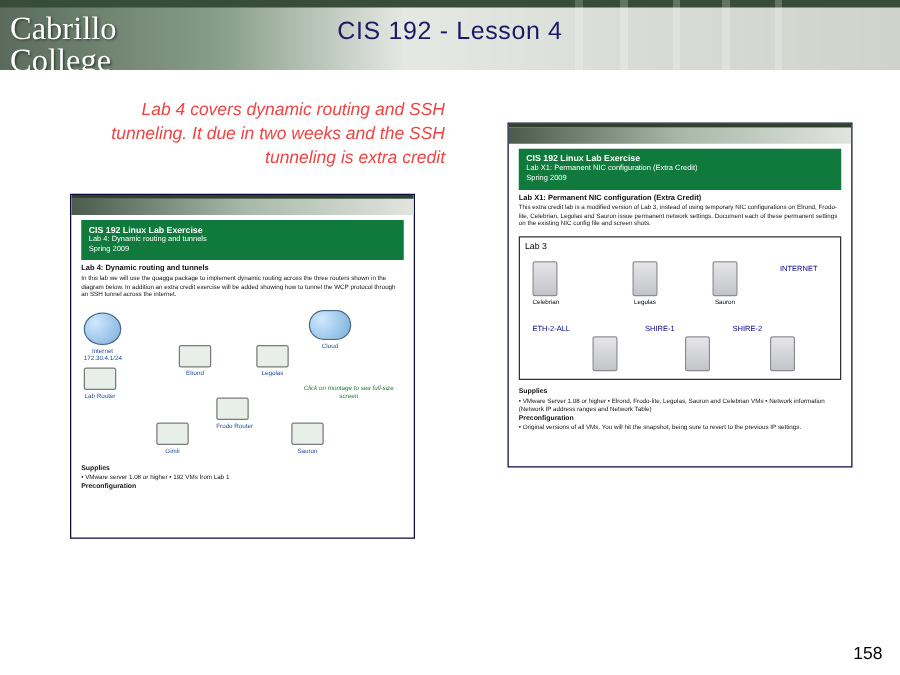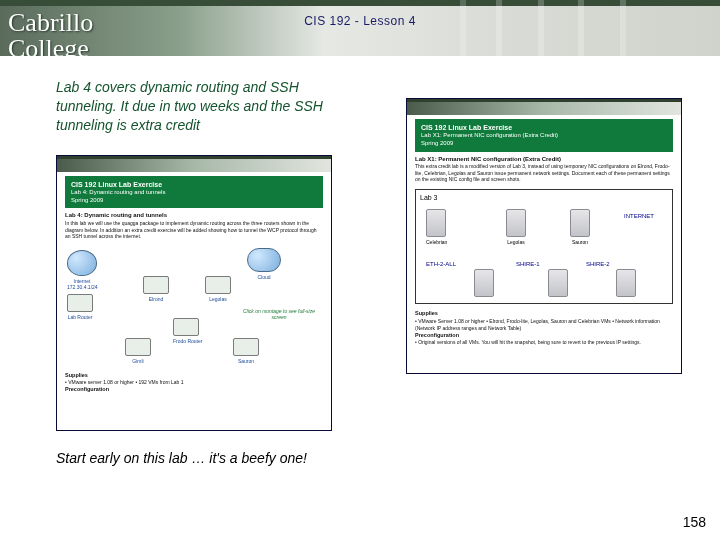--- a/index.html
+++ b/index.html
@@ -4,36 +4,36 @@
 <style>
   * { margin: 0; padding: 0; box-sizing: border-box; }
   html, body { width: 720px; height: 540px; font-family: Verdana, Geneva, sans-serif; background: #fff; color: #000; }
   .slide { position: relative; width: 720px; height: 540px; }
 
   
   .banner { position: relative; width: 100%; height: 56px; background: linear-gradient(90deg, #5a6b5b 0%, #8aa08b 25%, #e6e8e4 45%, #d9dcd6 70%, #cfd3cc 100%); overflow: hidden; }
   .banner::before { content:""; position:absolute; left:0; top:0; right:0; height:6px; background:#374d38; }
   .banner-logo { position:absolute; left:8px; top:10px; width:170px; height:38px; }
   .banner-logo .script { font-family: "Brush Script MT", cursive; font-size:26px; color:#fefefe; line-height:1; text-shadow:1px 1px 2px #2a3a2a; }
-  .banner-title { position:absolute; left:0; right:0; top:14px; text-align:center; font-size:12px; color:#1a1a66; letter-spacing:0.5px; }
+  .banner-title { position:absolute; left:0; right:0; top:14px; text-align:center; font-size:20px; color:#1a1a66; letter-spacing:0.5px; }
   .columns-bg { position:absolute; left:460px; top:0; right:0; height:56px; background:
      linear-gradient(90deg, rgba(255,255,255,0.18) 0 6px, transparent 6px 36px,
        rgba(255,255,255,0.22) 36px 42px, transparent 42px 78px,
        rgba(255,255,255,0.22) 78px 84px, transparent 84px 118px,
        rgba(255,255,255,0.22) 118px 124px, transparent 124px 160px,
        rgba(255,255,255,0.22) 160px 166px, transparent 166px 200px);
   }
 
   
   .body { position:relative; width:100%; height:calc(100% - 56px); }
   .col { position:absolute; top:22px; width:300px; }
   .col.left  { left:56px; }
   .col.right { left:406px; }
 
-  .desc { font-size:14px; font-style:italic; color:#14532d; line-height:1.35; }
+  .desc { font-size:14px; font-style:italic; color:#ef4444; line-height:1.35;text-align:right; }
 
   
   .thumb { margin-top:20px; width:276px; height:276px; border:1px solid #0a0a3a; background:#fff; overflow:hidden; }
   .thumb-inner { padding:8px; }
   .thumb-header { height:16px; background:linear-gradient(90deg,#4a5a4b,#a7b8a8,#e2e5df); border-top:3px solid #2f402f; margin:-8px -8px 4px -8px; }
   .green-strip { background:#0f7a3b; color:#fff; padding:4px 6px; font-size:6px; line-height:1.3; }
   .green-strip .gt { font-size:7px; font-weight:bold; }
   .tiny { font-size:5px; color:#111; margin-top:4px; line-height:1.3; }
   .tiny b { font-size:6px; }
   .diagram { position:relative; margin-top:6px; width:100%; height:120px; background:#fff; }
@@ -122,21 +122,20 @@
 
           <div class="bullets">
             <strong>Supplies</strong><br>
             <span>• VMware server 1.08 or higher
 • 192 VMs from Lab 1</span><br>
             <strong>Preconfiguration</strong>
           </div>
         </div>
       </div>
 
-      <p class="below-note">Start early on this lab … it's a beefy one!</p>
     </div>
 
     <div class="col right">
 
       <div class="thumb right-thumb">
         <div class="thumb-inner">
           <div class="thumb-header"></div>
           <div class="green-strip">
             <div class="gt">CIS 192 Linux Lab Exercise</div>
             <div>Lab X1: Permanent NIC configuration (Extra Credit)</div>

